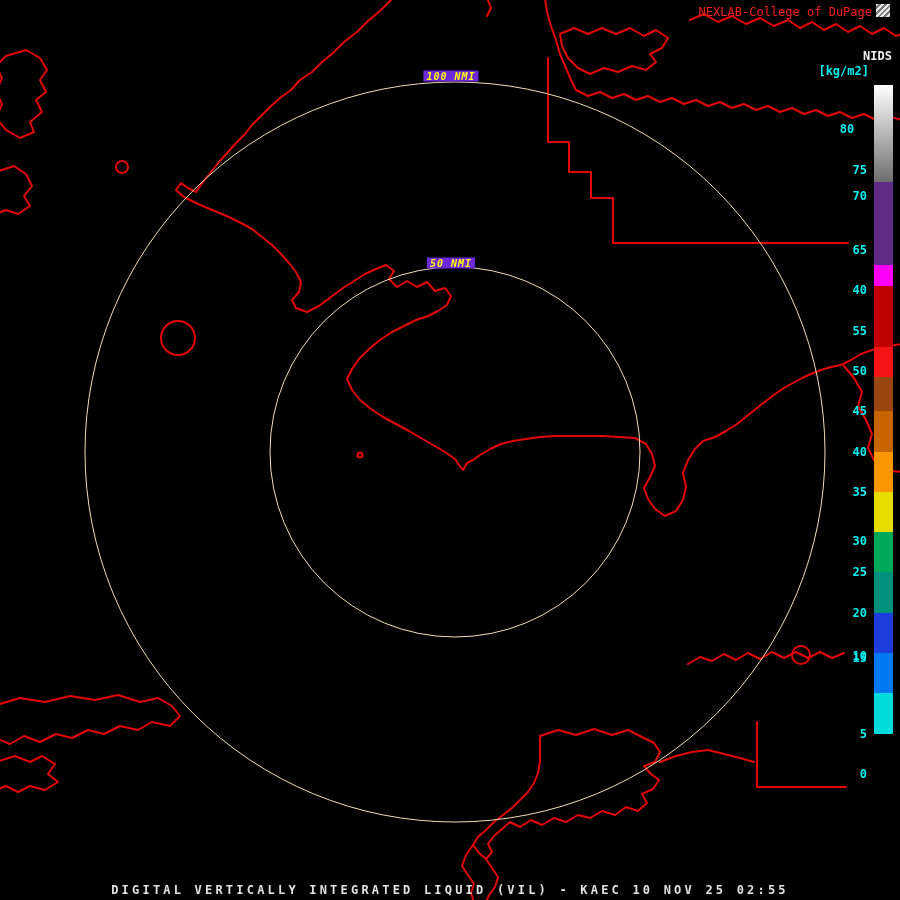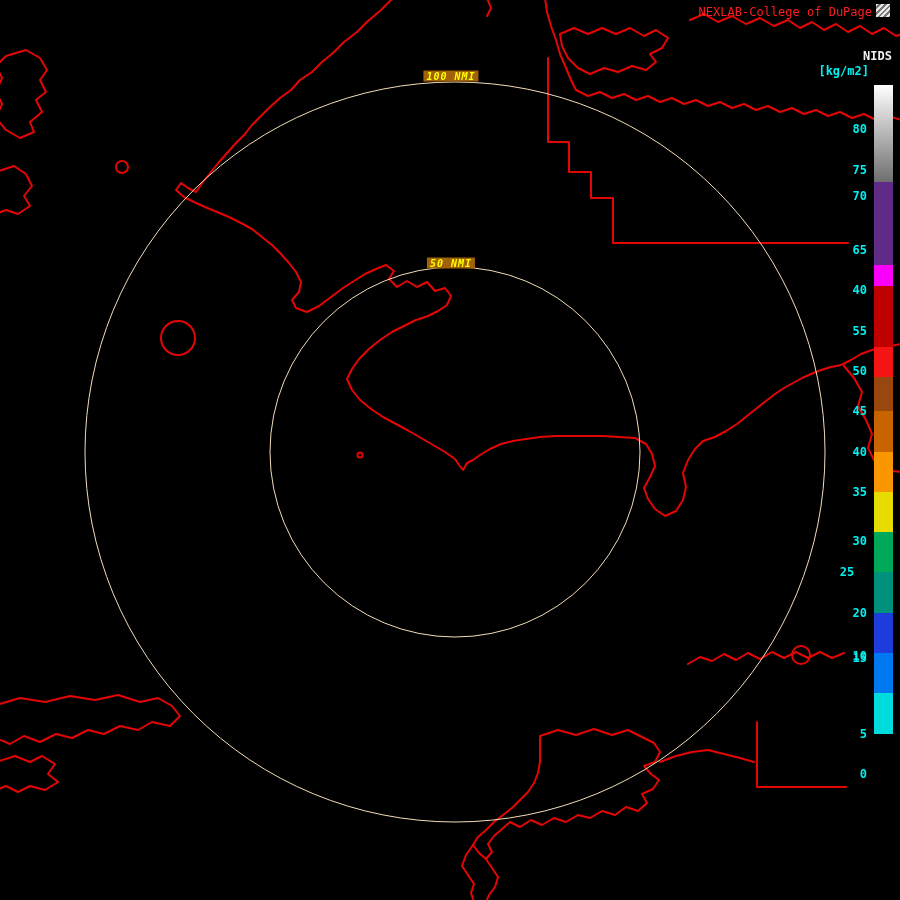--- a/index.html
+++ b/index.html
@@ -4,21 +4,21 @@
 <style>
   html,body{margin:0;padding:0;background:#000;}
   .stage{
     position:relative;width:900px;height:900px;overflow:hidden;
     background:var(--background,#000);
     font-family:"DejaVu Sans Mono","Liberation Mono",monospace;
   }
   .map-svg{position:absolute;left:0;top:0;}
   .ring-label{
     position:absolute;transform:translate(-50%,-50%);
-    background:#a16207;color:var(--ring-label,#ff0);
+    background:#6d28d9;color:var(--ring-label,#ff0);
     font-size:10px;font-weight:bold;font-style:italic;
     letter-spacing:1px;padding:0 3px;white-space:nowrap;text-align:center;
   }
   .brand{
     position:absolute;top:5px;right:28px;
     color:var(--brand,#f00);font-size:12px;font-weight:normal;white-space:nowrap;
   }
   .logo{
     position:absolute;top:4px;right:10px;width:14px;height:13px;
     background:repeating-linear-gradient(135deg,#e8e8e8 0 2px,#777 2px 4px);
@@ -101,32 +101,33 @@
       <div style="position: absolute; left: 0px; right: 0px; bottom: 42.2857%; height: 5.71429%; background: rgb(250, 150, 0);"></div>
       <div style="position: absolute; left: 0px; right: 0px; bottom: 36.5714%; height: 5.71429%; background: rgb(230, 220, 0);"></div>
       <div style="position: absolute; left: 0px; right: 0px; bottom: 30.8571%; height: 5.71429%; background: rgb(0, 168, 90);"></div>
       <div style="position: absolute; left: 0px; right: 0px; bottom: 25.1429%; height: 5.71429%; background: rgb(0, 145, 125);"></div>
       <div style="position: absolute; left: 0px; right: 0px; bottom: 19.4286%; height: 5.71429%; background: rgb(30, 60, 220);"></div>
       <div style="position: absolute; left: 0px; right: 0px; bottom: 13.7143%; height: 5.71429%; background: rgb(0, 120, 240);"></div>
       <div style="position: absolute; left: 0px; right: 0px; bottom: 8%; height: 5.71429%; background: rgb(0, 220, 220);"></div>
       <div style="position: absolute; left: 0px; right: 0px; bottom: 0%; height: 8%; background: rgb(0, 0, 0);"></div>
     </div>
   <div class="cb-ticks">
-      <div class="cb-tick" style="top: 121.314px;">80</div>
+      <div class="cb-tick" style="top: 121.314px; text-align: center;">80</div>
       <div class="cb-tick" style="top: 161.6px;">75</div>
       <div class="cb-tick" style="top: 188px;">70</div>
       <div class="cb-tick" style="top: 242.171px;">65</div>
       <div class="cb-tick" style="top: 282.457px;">40</div>
       <div class="cb-tick" style="top: 322.743px;">55</div>
       <div class="cb-tick" style="top: 363.029px;">50</div>
       <div class="cb-tick" style="top: 403.314px;">45</div>
       <div class="cb-tick" style="top: 443.6px;">40</div>
       <div class="cb-tick" style="top: 483.886px;">35</div>
       <div class="cb-tick" style="top: 524.171px; margin-top: 9px;">30</div>
-      <div class="cb-tick" style="top: 564.457px; text-align: center;">25</div>
+      <div class="cb-tick" style="top: 564.457px;">25</div>
       <div class="cb-tick" style="top: 604.743px;">20</div>
       <div class="cb-tick" style="top: 650px;">15</div>
       <div class="cb-tick" style="top: 648px; text-align: right;">10</div>
       <div class="cb-tick" style="top: 725.6px;">5</div>
       <div class="cb-tick" style="top: 765.886px;">0</div>
     </div>
 
+  <div class="caption">DIGITAL VERTICALLY INTEGRATED LIQUID (VIL) - KAEC 10 NOV 25 02:55</div>
 </div>
 
 </body></html>

